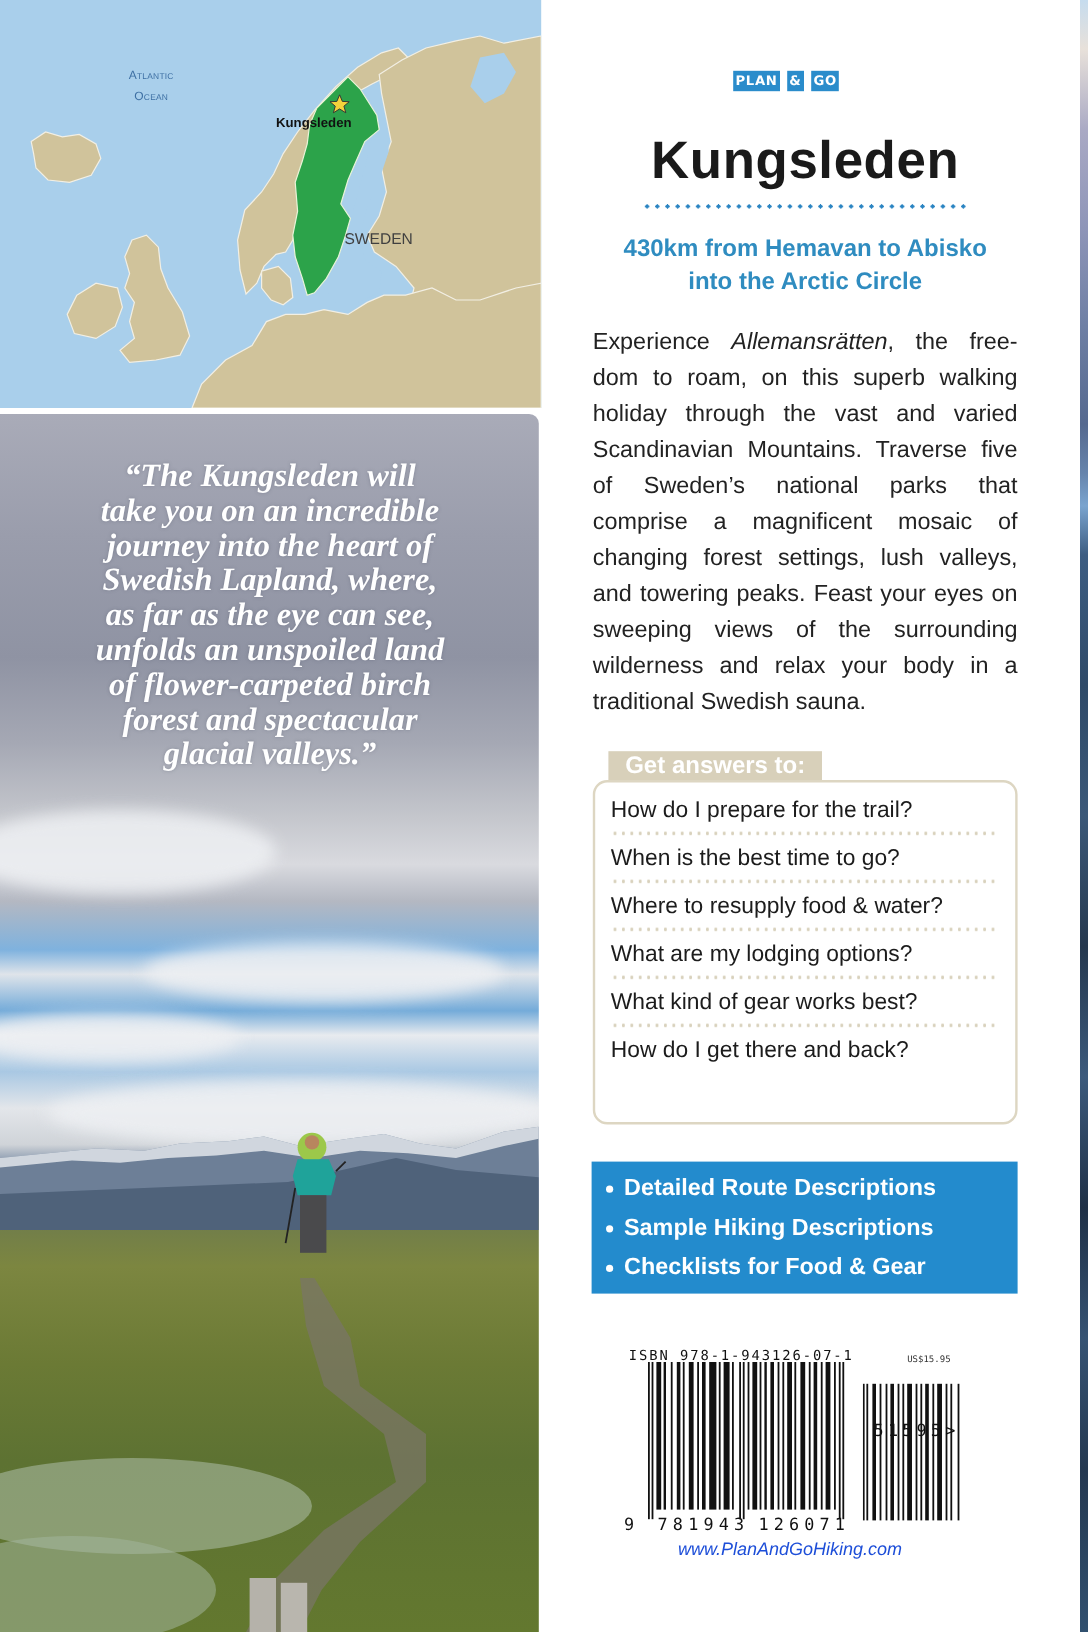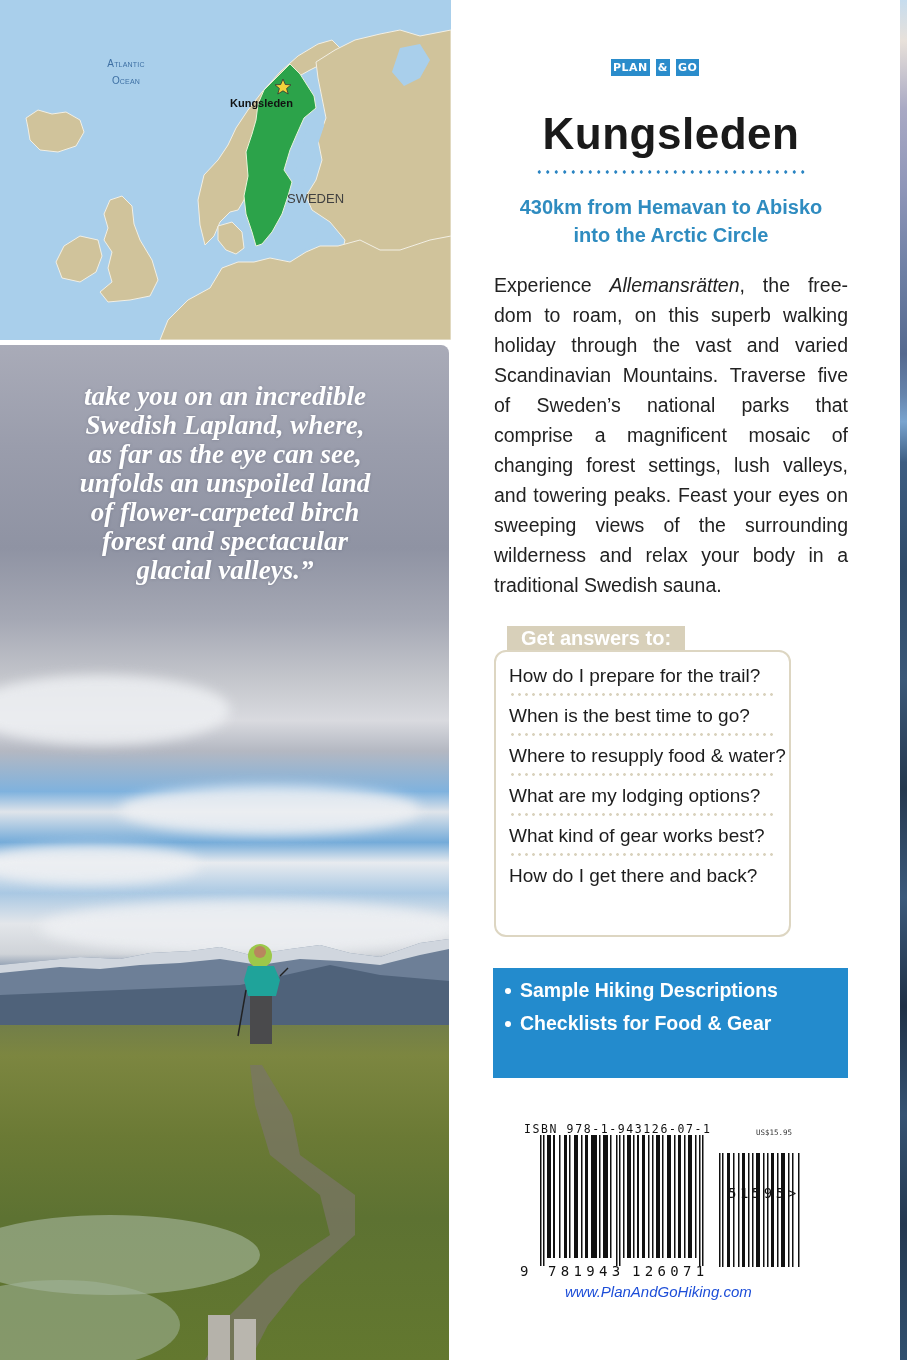--- a/index.html
+++ b/index.html
@@ -87,21 +87,21 @@
     text-align: justify; hyphens: manual;
   }
   .blurb em { font-style: italic; }
 
   .qa-header {
     position: absolute; left: 507px; top: 626px;
     background: #d8d0ba; color: #ffffff; font-weight: bold;
     font-size: 20px; line-height: 24px; padding: 0 14px;
   }
   .qa-box {
-    position: absolute; left: 494px; top: 650px; width: 297px; height: 287px;
+    position: absolute; left: 494px; top: 650px; width: 354px; height: 287px;
     border: 2px solid #ddd6c2; border-radius: 12px; background: #fff;
     padding: 6px 14px 0 13px;
   }
   .qa-item {
     height: 40px; font-size: 19px; line-height: 36px; color: #1c1c1c;
     white-space: nowrap; position: relative;
   }
   .qa-item::after {
     content: ""; position: absolute; left: 0; right: 0; bottom: 2px; height: 3px;
     background-image: radial-gradient(circle, #d9d2bd 1.3px, transparent 1.5px);
@@ -218,21 +218,23 @@
   </svg>
   <svg style="position:absolute;left:236px;top:595px;" width="60" height="120" viewBox="0 0 60 120">
     <ellipse cx="24" cy="16" rx="12" ry="12" fill="#9cc84a"></ellipse>
     <circle cx="24" cy="12" r="6" fill="#b8865e"></circle>
     <path d="M12 26 L38 26 L44 40 L40 56 L12 56 L8 40 Z" fill="#1fa39a"></path>
     <rect x="14" y="56" width="22" height="48" fill="#4a4a4c"></rect>
     <line x1="10" y1="50" x2="2" y2="96" stroke="#222" stroke-width="1.5"></line>
     <line x1="44" y1="36" x2="52" y2="28" stroke="#222" stroke-width="1.5"></line>
   </svg>
   <div class="quote">
+    <div>“The Kungsleden will</div>
     <div>take you on an incredible</div>
+    <div>journey into the heart of</div>
     <div>Swedish Lapland, where,</div>
     <div>as far as the eye can see,</div>
     <div>unfolds an unspoiled land</div>
     <div>of flower-carpeted birch</div>
     <div>forest and spectacular</div>
     <div>glacial valleys.”</div>
   </div>
 </div>
 
 <div class="logo">
@@ -255,20 +257,24 @@
 <div class="qa-box">
   <div class="qa-item">How do I prepare for the trail?</div>
   <div class="qa-item">When is the best time to go?</div>
   <div class="qa-item">Where to resupply food &amp; water?</div>
   <div class="qa-item">What are my lodging options?</div>
   <div class="qa-item">What kind of gear works best?</div>
   <div class="qa-item">How do I get there and back?</div>
 </div>
 
 <div class="features">
+  <div class="feature">
+    <span class="bullet"></span>
+    <span>Detailed Route Descriptions</span>
+  </div>
   <div class="feature">
     <span class="bullet"></span>
     <span>Sample Hiking Descriptions</span>
   </div>
   <div class="feature">
     <span class="bullet"></span>
     <span>Checklists for Food &amp; Gear</span>
   </div>
 </div>
 

